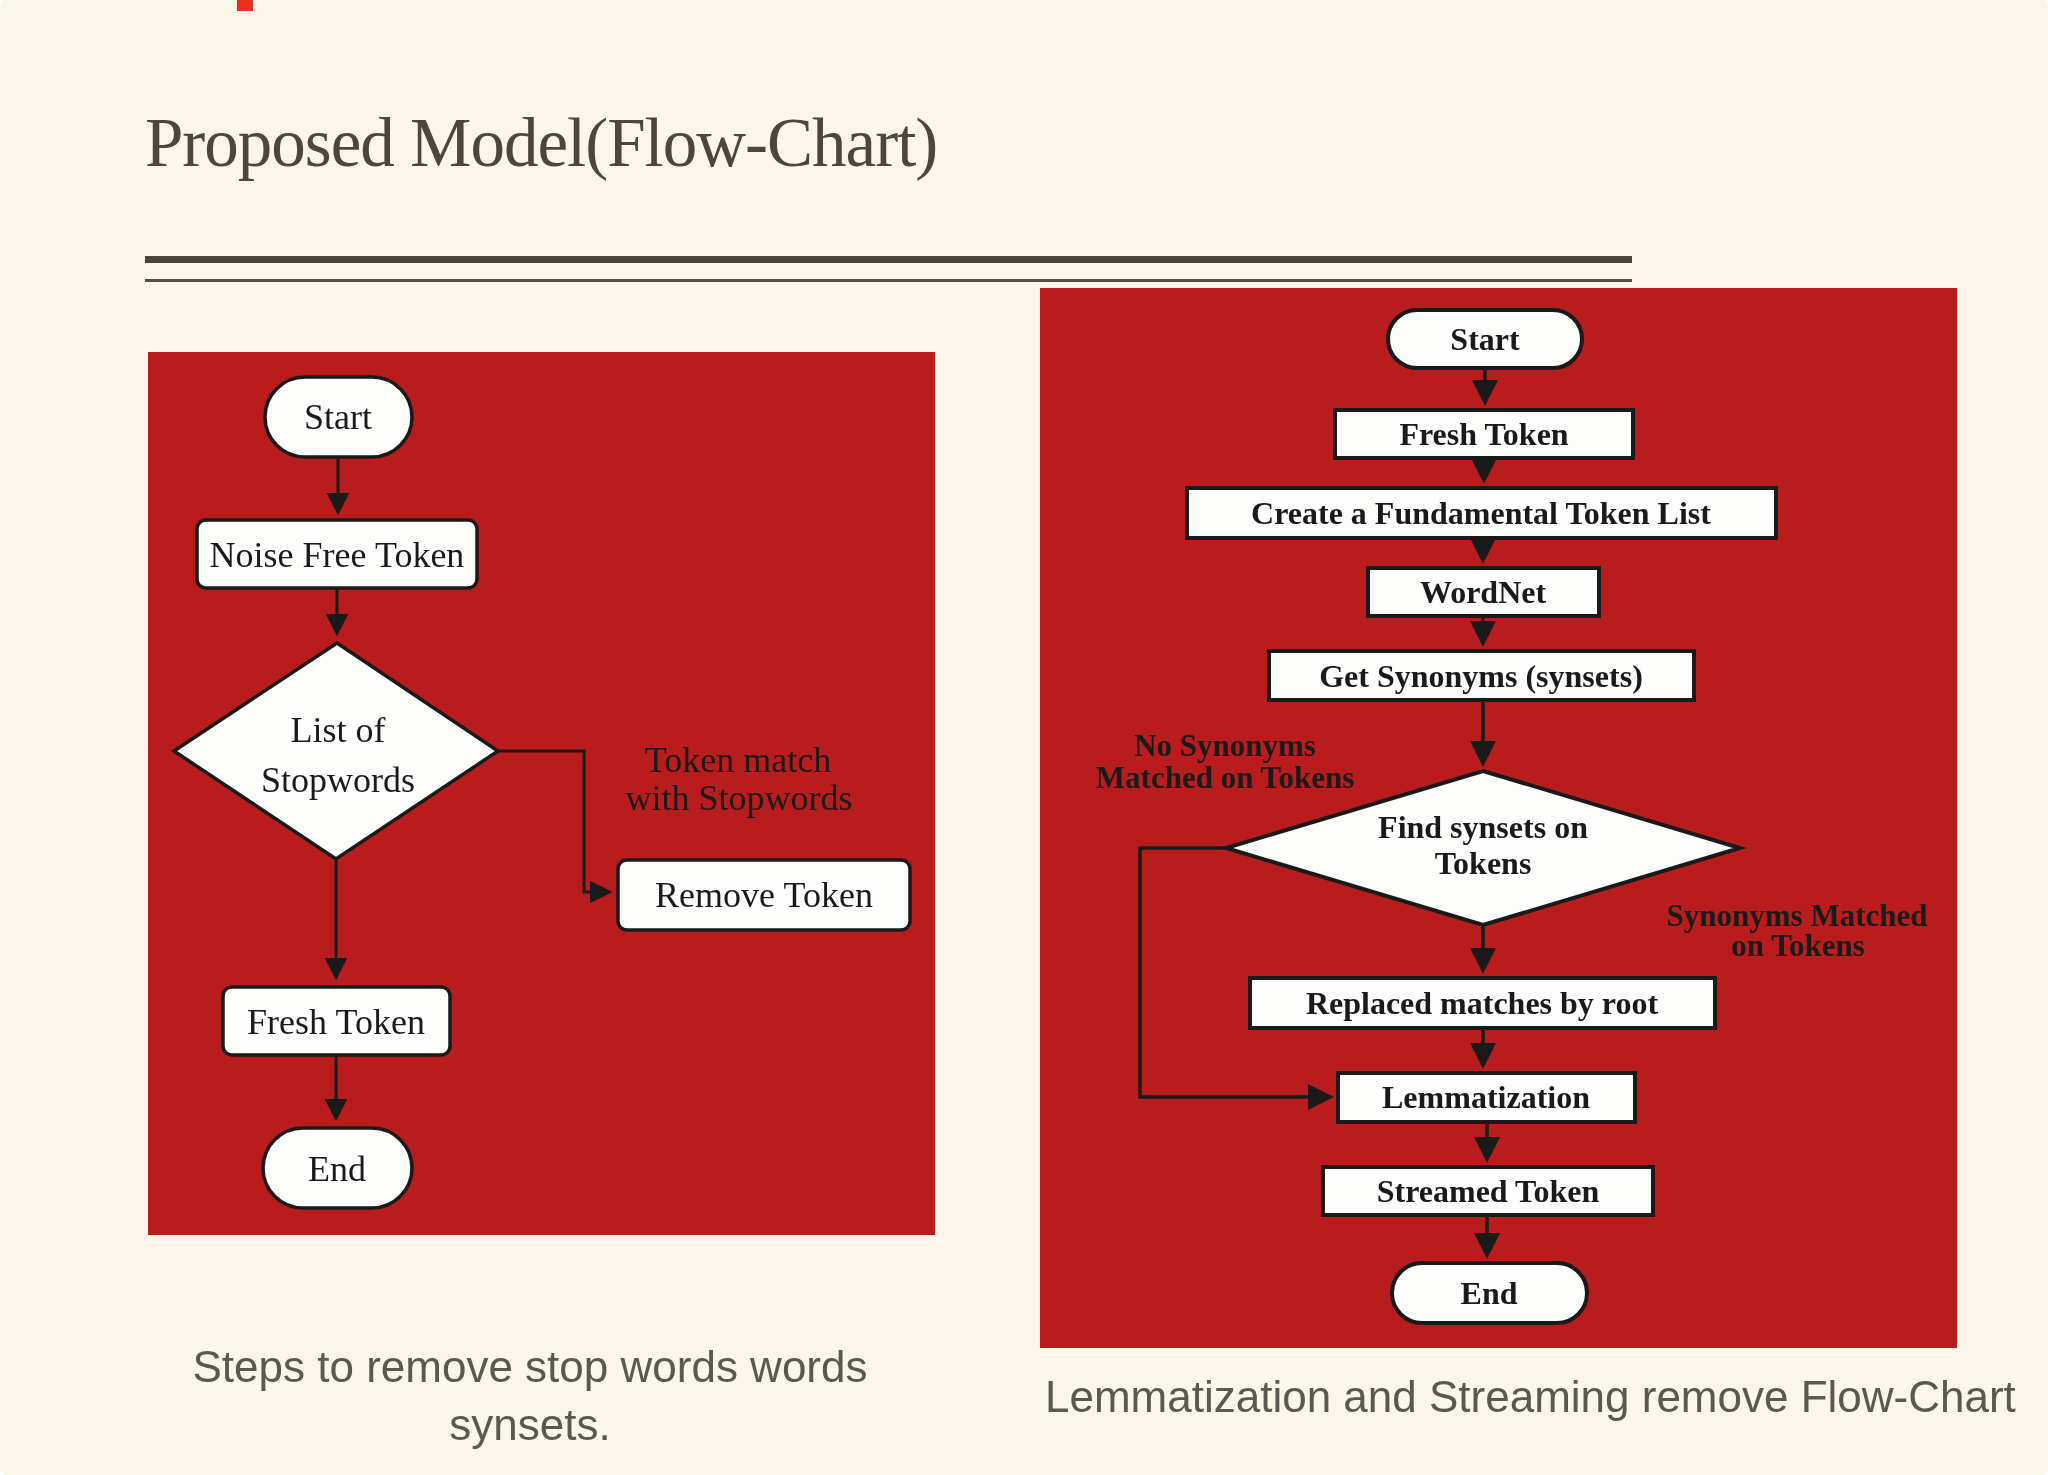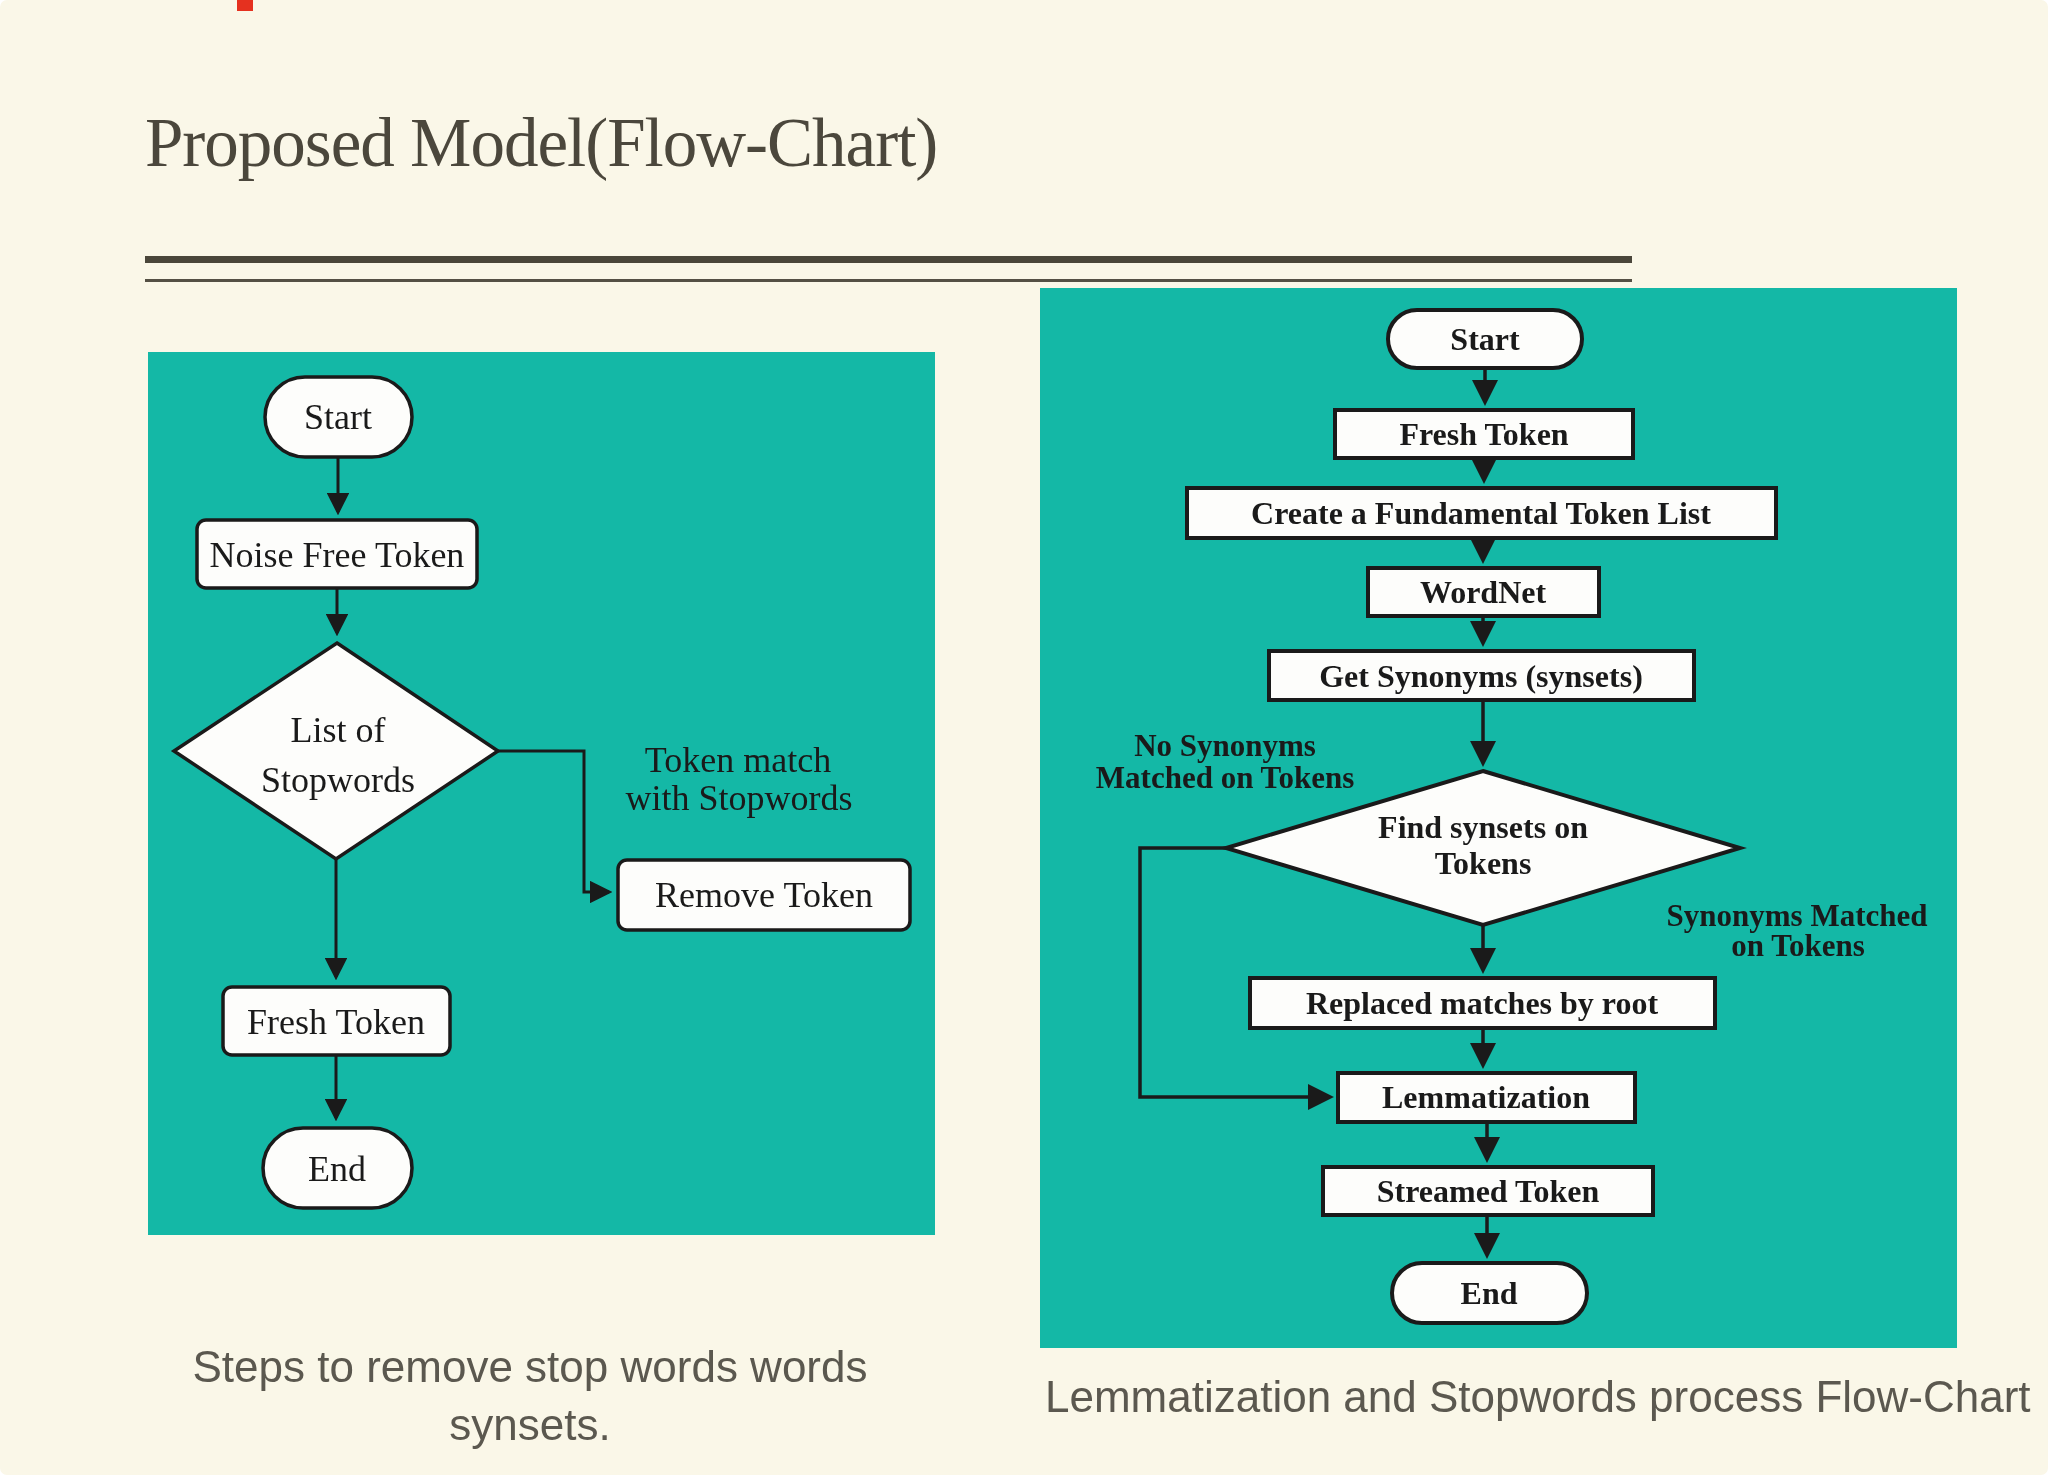--- a/index.html
+++ b/index.html
@@ -23,21 +23,21 @@
   }
   .rule-thick{
     position:absolute;left:145px;top:256px;width:1487px;height:7px;
     background:#4A463A;
   }
   .rule-thin{
     position:absolute;left:145px;top:279px;width:1487px;height:3px;
     background:#54504​4;background:#545044;
   }
   .panel{
-    position:absolute;background:#14b8a6;
+    position:absolute;background:#b91c1c;
   }
   #panel-left{left:148px;top:352px;width:787px;height:883px;}
   #panel-right{left:1040px;top:288px;width:917px;height:1060px;}
   svg{display:block;}
   .shape{fill:#FDFDFB;stroke:#1A1A1A;}
   .lt .shape{stroke-width:3.5px;}
   .rt .shape{stroke-width:4px;}
   .edge{fill:none;stroke:#1A1A1A;}
   .lt .edge{stroke-width:3px;}
   .rt .edge{stroke-width:3.5px;}
@@ -158,15 +158,15 @@
       <rect class="shape" x="352" y="975" width="195" height="60" rx="30"></rect>
       <text class="ntext" x="449" y="1016">End</text>
     </svg>
   </div>
 
   <div class="caption" id="caption-left">
     <div>Steps to remove stop words words</div>
     <div>synsets.</div>
   </div>
 
-  <div class="caption" id="caption-right">Lemmatization and Stopwords process Flow-Chart</div>
+  <div class="caption" id="caption-right">Lemmatization and Streaming remove Flow-Chart</div>
 
 </div>
 
 </body></html>

